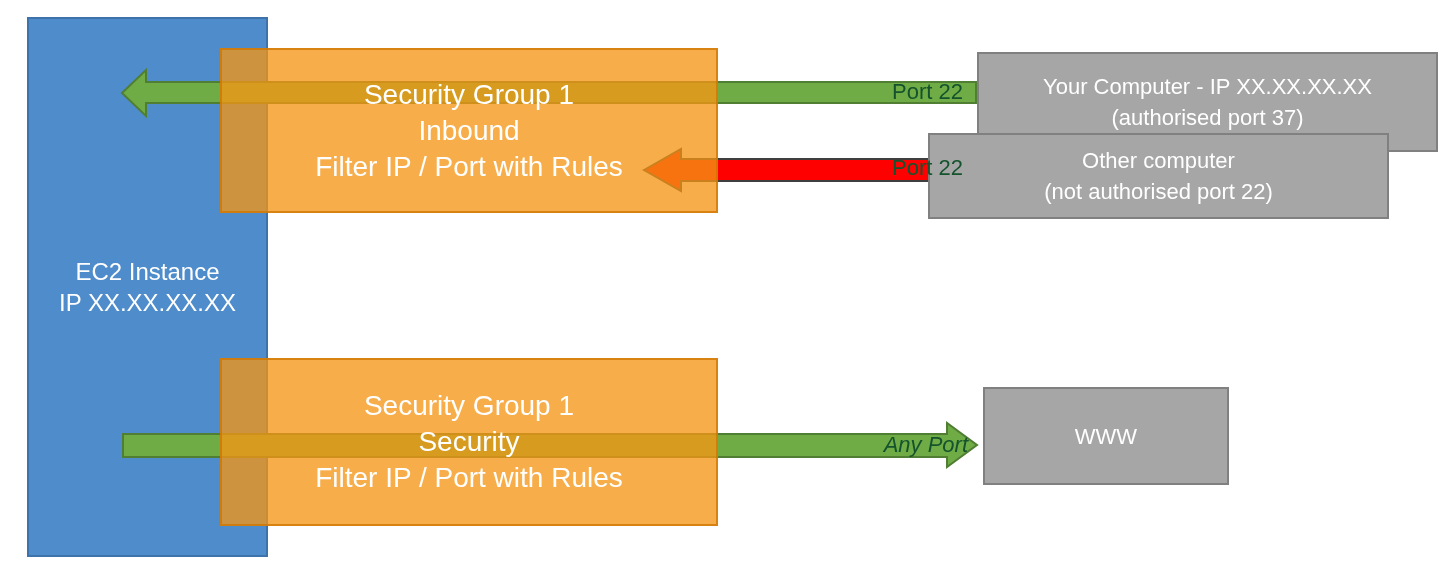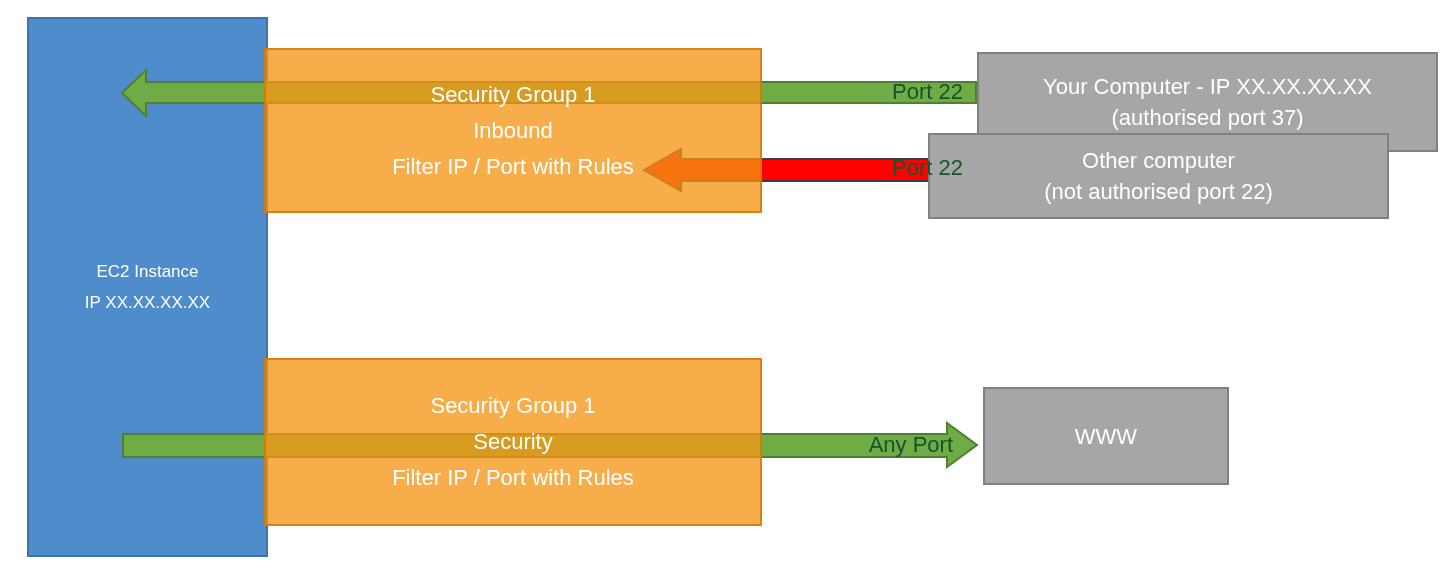--- a/index.html
+++ b/index.html
@@ -19,30 +19,29 @@
     flex-direction: column;
     justify-content: center;
     align-items: center;
     text-align: center;
   }
   .ec2-box {
     left: 27px; top: 17px; width: 241px; height: 540px;
     background: #4E8CCB;
     border: 2px solid #3D73AA;
     z-index: 1;
-    font-size: 17px;
+    font-size: 24px;
     line-height: 31px;
   }
   .sg-box {
     background: rgba(245,150,19,0.77);
     border: 2px solid rgba(206,117,0,0.77);
     z-index: 3;
-    font-size: 22px;
+    font-size: 28px;
     line-height: 36px;
-    margin-left: 44px;
   }
   .sg-inbound  { left: 220px; top: 48px;  width: 498px; height: 165px; }
   .sg-outbound { left: 220px; top: 358px; width: 498px; height: 168px; }
   .gray-box {
     background: #A6A6A6;
     border: 2px solid #808080;
     z-index: 2;
     font-size: 22px;
     line-height: 31px;
   }
@@ -57,21 +56,21 @@
     position: absolute;
     z-index: 4;
     font-size: 22px;
     line-height: 26px;
     color: #14532d;
     text-align: right;
     white-space: nowrap;
   }
   .label-inbound-allowed { right: 483px; top: 79px; }
   .label-inbound-blocked { right: 483px; top: 155px; }
-  .label-outbound        { right: 493px; top: 432px; }
+  .label-outbound        { right: 478px; top: 432px; font-style: italic; }
 </style>
 </head>
 <body>
 
 <div class="canvas">
 
   <div class="box ec2-box">
     <div>EC2 Instance</div>
     <div>IP XX.XX.XX.XX</div>
   </div>

